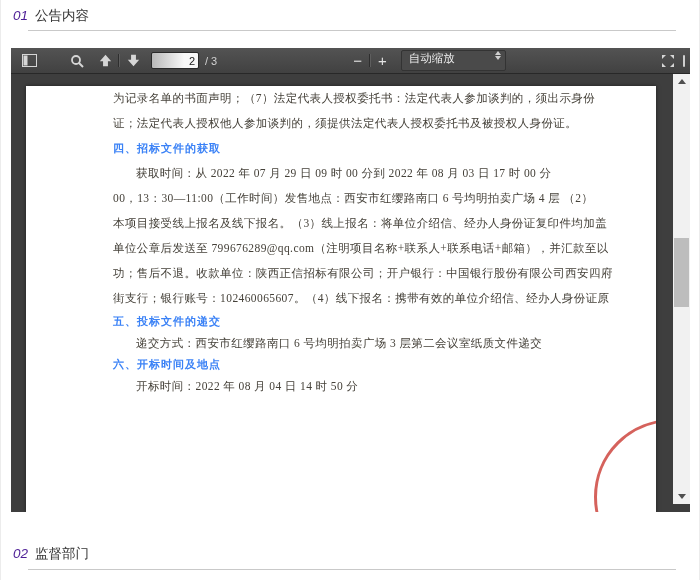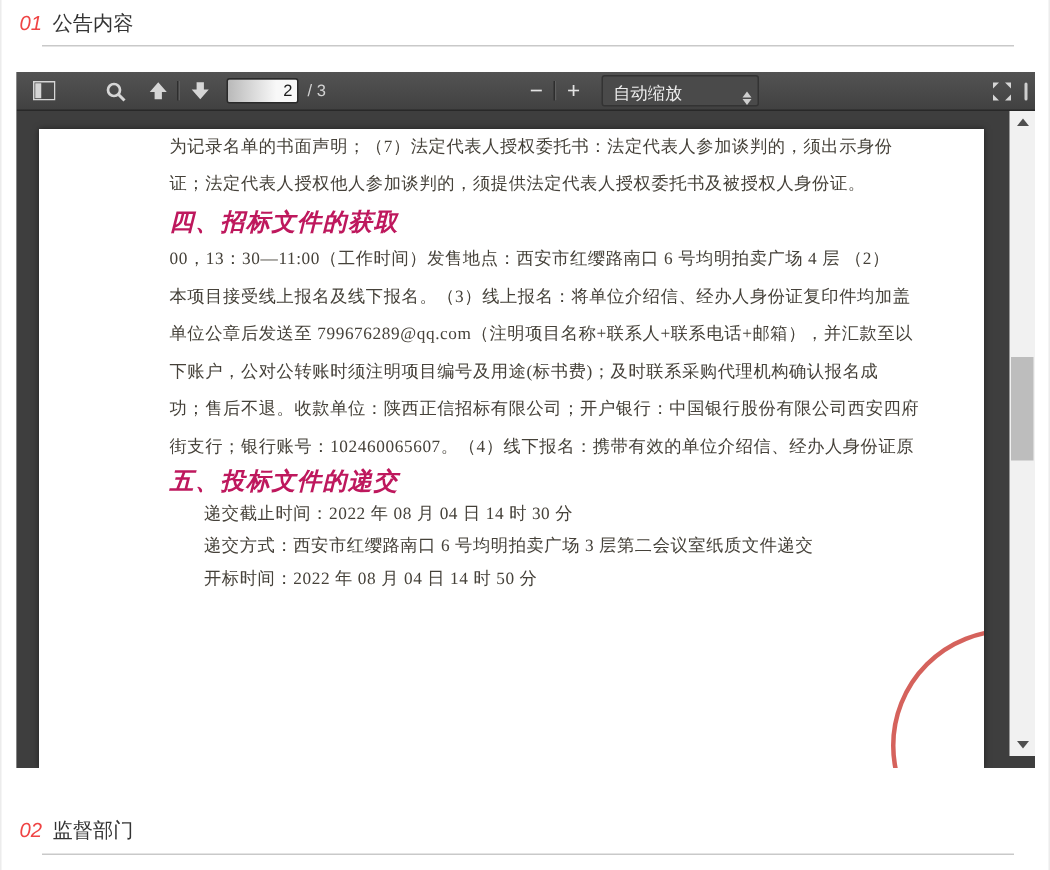--- a/index.html
+++ b/index.html
@@ -2,58 +2,58 @@
 <html><head>
 <meta charset="utf-8">
 <style>
   html,body{margin:0;padding:0;}
   body{width:700px;height:580px;background:#fff;position:relative;overflow:hidden;
        font-family:"Liberation Sans",sans-serif;}
   .frame{position:absolute;inset:0;border-left:1px solid #ececec;border-right:1px solid #ececec;}
 
   
   .sec-head{position:absolute;left:12px;font-size:13.5px;color:#333;}
-  .sec-head .num{font-style:italic;color:#ef4444;margin-right:7px;}
+  .sec-head .num{font-style:italic;color:#4c1d95;margin-right:7px;}
   .sec-rule{position:absolute;left:27px;right:23px;height:0;border-top:1px solid #c9c9c9;}
 
   
   .viewer{position:absolute;left:10px;top:48px;width:679px;height:464px;background:#3e3e3e;
           overflow:hidden;}
   .toolbar{position:absolute;left:0;top:0;right:0;height:25px;
            background:linear-gradient(#535353,#414141);border-bottom:1px solid #282828;
            display:flex;align-items:center;}
   .tb-btn{width:24px;height:21px;display:flex;align-items:center;justify-content:center;
           cursor:pointer;}
   .tb-sep{width:1px;height:13px;background:#2e2e2e;border-right:1px solid #5e5e5e;margin:0 1px;}
   .pg-input{width:40px;height:15px;border:1px solid #2a2a2a;border-radius:2px;
             background:linear-gradient(to right,#b9b9b9,#f8f8f8 70%);
             font-size:11px;text-align:right;color:#1b1b1b;padding:0 3px;
             font-family:"Liberation Sans",sans-serif;}
   .pg-total{color:#d2d2d2;font-size:11px;margin-left:6px;}
   .zoom-txt{color:#e3e3e3;font-size:15px;line-height:15px;padding:0 6px;cursor:pointer;}
   .zoom-sel{height:19px;min-width:92px;background:#4a4a4a;border:1px solid #333;border-radius:2px;
-            margin-left:8px;display:flex;align-items:flex-end;color:#ededed;font-size:11.5px;
+            margin-left:8px;display:flex;align-items:flex-start;color:#ededed;font-size:11.5px;
             padding:0 4px 0 7px;cursor:pointer;}
   .zoom-sel .caret{margin-left:auto;display:flex;flex-direction:column;gap:1px;padding-left:26px;}
   .tri{width:0;height:0;border-left:3.5px solid transparent;border-right:3.5px solid transparent;}
   .tri.up{border-bottom:4px solid #cfcfcf;}
   .tri.down{border-top:4px solid #cfcfcf;}
   .tb-right{margin-left:auto;display:flex;align-items:center;}
   .tb-endbar{width:2px;height:12px;background:#cfcfcf;border-radius:1px;margin:0 5px 0 3px;}
 
   
   .content{position:absolute;left:0;top:26px;right:0;bottom:0;background:#3e3e3e;}
   .page{position:absolute;left:15px;top:12px;width:630px;bottom:0;background:#fff;
         overflow:hidden;box-shadow:0 0 4px rgba(0,0,0,.5);}
   .doc-text{position:absolute;left:87px;top:0;width:504px;
             font-family:"Liberation Serif","DejaVu Serif",serif;
             font-size:11.5px;letter-spacing:.4px;color:#454139;}
   .doc-line{white-space:nowrap;line-height:25px;}
   .doc-line.indent,.doc-line.indent2{padding-left:23px;}
-  .doc-line.heading,.doc-line.heading2{font-weight:bold;color:#be185d;font-size:16px;letter-spacing:1px;font-style:italic;}
+  .doc-line.heading,.doc-line.heading2{font-weight:bold;color:#3b82f6;font-size:11px;letter-spacing:1px;}
   .doc-line.heading2,.doc-line.indent2{line-height:21.5px;}
 
   
   .seal{position:absolute;left:555px;top:330px;width:160px;height:180px;color:#cc4038;}
   .seal .ring{position:absolute;left:13px;top:3px;width:150px;height:150px;border-radius:50%;
               border:3.5px solid rgba(204,64,56,.82);}
   .seal .star{position:absolute;left:26px;top:100px;font-size:52px;line-height:52px;
               transform:rotate(-14deg);color:rgba(200,55,47,.8);}
   .seal .ch{position:absolute;font-weight:bold;opacity:.85;
             font-family:"Liberation Serif",serif;}
@@ -147,29 +147,29 @@
     </div>
 
     <div class="content">
       <div class="page">
 
         <div class="doc-text">
 
         <div class="doc-line body">为记录名单的书面声明；（7）法定代表人授权委托书：法定代表人参加谈判的，须出示身份</div>
             <div class="doc-line body">证；法定代表人授权他人参加谈判的，须提供法定代表人授权委托书及被授权人身份证。</div>
             <div class="doc-line heading">四、招标文件的获取</div>
+            <div class="doc-line indent">获取时间：从 2022 年 07 月 29 日 09 时 00 分到 2022 年 08 月 03 日 17 时 00 分</div>
             <div class="doc-line body">00，13：30—11:00（工作时间）发售地点：西安市红缨路南口 6 号均明拍卖广场 4 层 （2）</div>
             <div class="doc-line body">本项目接受线上报名及线下报名。（3）线上报名：将单位介绍信、经办人身份证复印件均加盖</div>
             <div class="doc-line body">单位公章后发送至 799676289@qq.com（注明项目名称+联系人+联系电话+邮箱），并汇款至以</div>
-            <div class="doc-line body">下账户，公对公转账时须注明项目编号及用途(标书费)；及时联系采购代理机构确认报名成</div>
             <div class="doc-line body">功；售后不退。收款单位：陕西正信招标有限公司；开户银行：中国银行股份有限公司西安四府</div>
             <div class="doc-line body">街支行；银行账号：102460065607。（4）线下报名：携带有效的单位介绍信、经办人身份证原</div>
             <div class="doc-line heading2">五、投标文件的递交</div>
-            <div class="doc-line indent2">递交截止时间：2022 年 08 月 04 日 14 时 30 分</div>
             <div class="doc-line indent2">递交方式：西安市红缨路南口 6 号均明拍卖广场 3 层第二会议室纸质文件递交</div>
+            <div class="doc-line heading2">六、开标时间及地点</div>
             <div class="doc-line indent2">开标时间：2022 年 08 月 04 日 14 时 50 分</div>
           </div>
 
         <div class="seal">
           <div class="ring"></div>
           <div class="star">★</div>
           <div class="ch c1">信</div>
           <div class="ch c2">招</div>
 
         </div>

